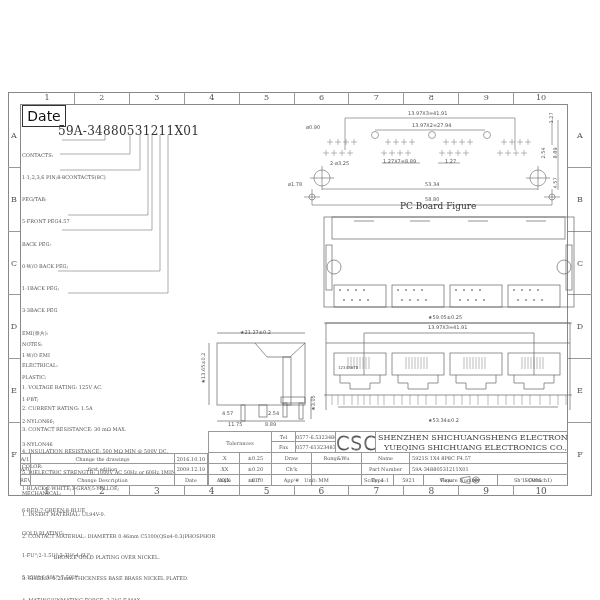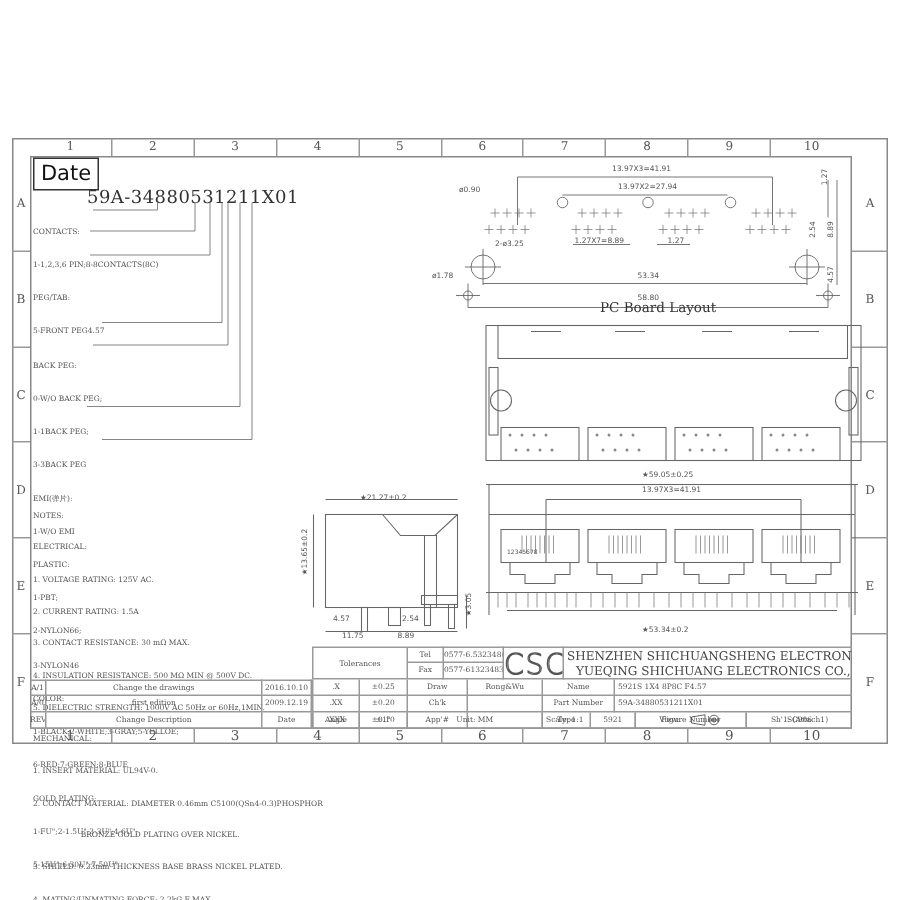--- a/index.html
+++ b/index.html
@@ -308,21 +308,21 @@
 <div class="abs dim" style="left:383px;top:158px;">1.27X7=8.89</div>
 <div class="abs dim" style="left:445px;top:158px;">1.27</div>
 <div class="abs dim" style="left:330px;top:160px;">2-ø3.25</div>
 <div class="abs dim" style="left:288px;top:181px;">ø1.78</div>
 <div class="abs dim" style="left:425px;top:181px;">53.34</div>
 <div class="abs dim" style="left:425px;top:196px;">58.80</div>
 <div class="abs dim" style="left:545px;top:115px;transform:rotate(-90deg);">1.27</div>
 <div class="abs dim" style="left:537px;top:150px;transform:rotate(-90deg);">2.54</div>
 <div class="abs dim" style="left:549px;top:150px;transform:rotate(-90deg);">8.89</div>
 <div class="abs dim" style="left:549px;top:180px;transform:rotate(-90deg);">4.57</div>
-<div class="abs caption" style="left:400px;top:201px;">PC Board Layout</div>
+<div class="abs caption" style="left:400px;top:201px;">PC Board Figure</div>
 
 <svg class="abs" style="left:322px;top:215px;" width="255" height="95">
   <g stroke="#666" stroke-width="0.7" fill="none">
     <rect x="2" y="2" width="250" height="90"></rect>
     <rect x="10" y="2" width="233" height="22"></rect>
     <line x1="32" y1="6" x2="52" y2="6"></line>
       <line x1="88" y1="6" x2="108" y2="6"></line>
     <line x1="146" y1="6" x2="166" y2="6"></line>
       <line x1="204" y1="6" x2="224" y2="6"></line>
     <rect x="4" y="30" width="6" height="45"></rect>

